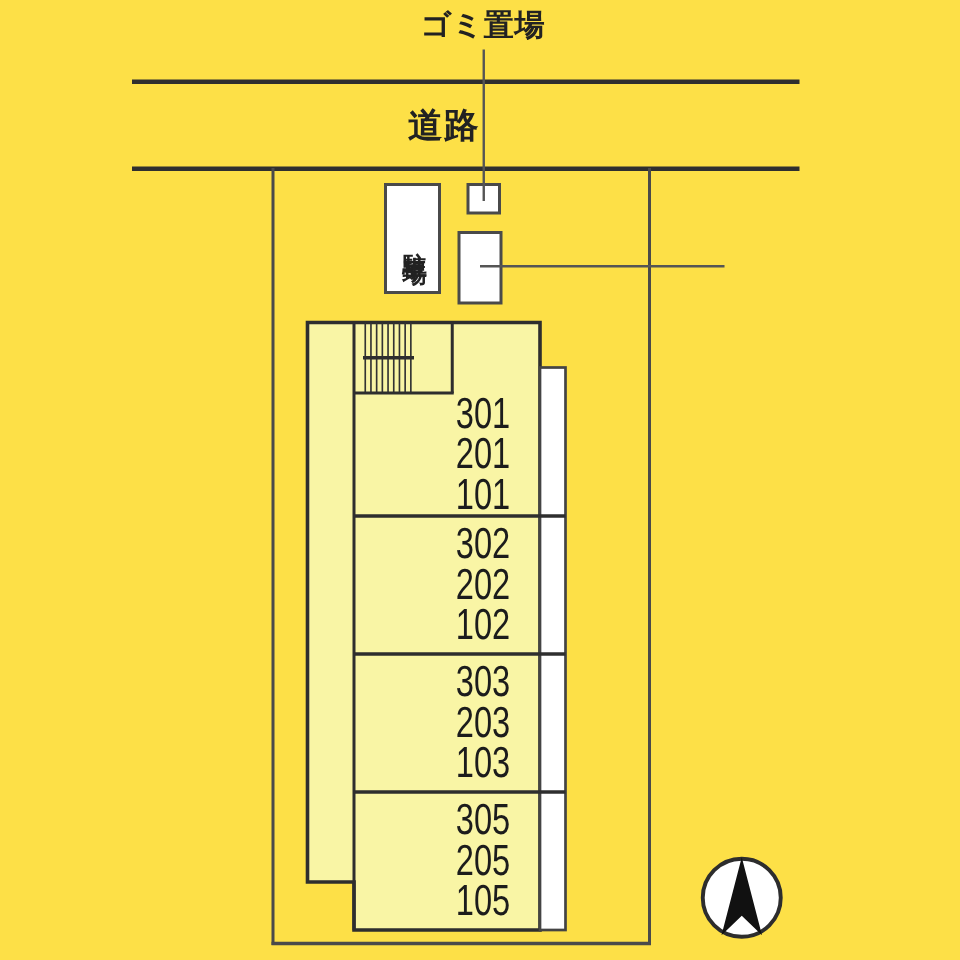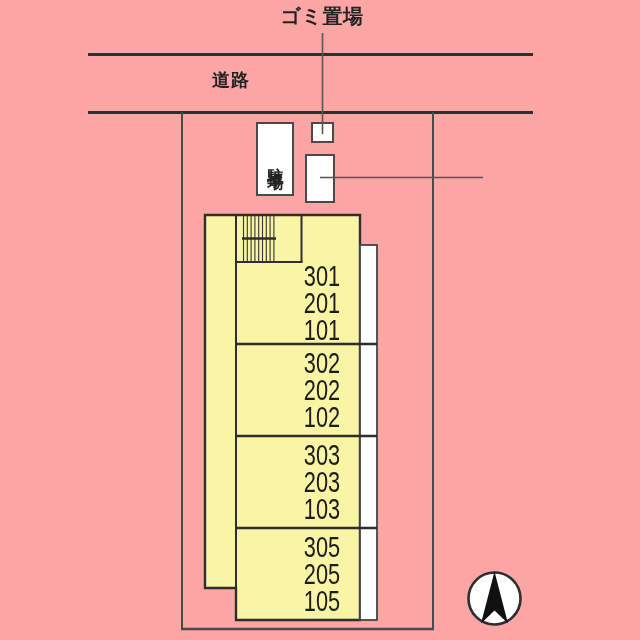--- a/index.html
+++ b/index.html
@@ -1,23 +1,23 @@
 <!DOCTYPE html>
 <html><head>
 <meta charset="utf-8">
 <style>
   html,body{margin:0;padding:0;background:#ffffff;}
   #canvas{
-    position:relative;width:640px;height:640px;background:#fca5a5;overflow:hidden;
+    position:relative;width:640px;height:640px;background:#fde047;overflow:hidden;
     font-family:"Liberation Sans","DejaVu Sans",sans-serif;color:#222222;
   }
   #plan-svg{position:absolute;left:0;top:0;}
   .lbl{position:absolute;white-space:nowrap;color:#222;font-weight:600;}
   .lbl-garbage{left:262px;top:3px;width:120px;text-align:center;font-size:20px;letter-spacing:0.5px;}
-  .lbl-road{left:212px;top:68px;width:92px;text-align:left;font-size:18px;letter-spacing:1px;}
+  .lbl-road{left:228px;top:68px;width:92px;text-align:right;font-size:23px;letter-spacing:1px;}
   .lbl-bicycle{left:490px;top:168px;font-size:20px;letter-spacing:0.5px;}
   .lbl-parking{
     left:257px;top:123px;width:36px;height:72px;
     display:flex;align-items:center;justify-content:center;
     writing-mode:vertical-rl;text-orientation:upright;
     font-size:16px;letter-spacing:3px;font-weight:600;
   }
   .unit-cell{
     position:absolute;left:272px;width:100px;
     display:flex;flex-direction:column;justify-content:center;align-items:center;

